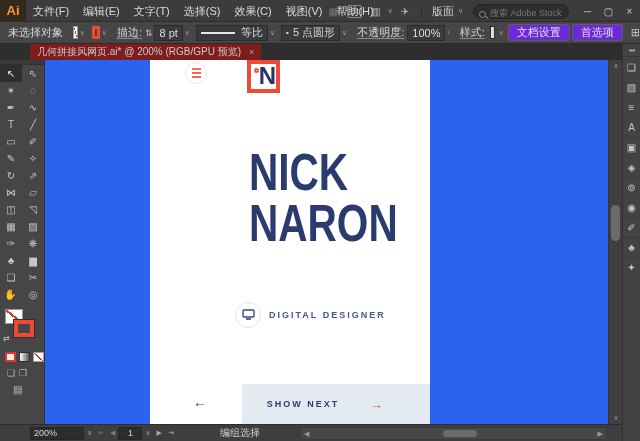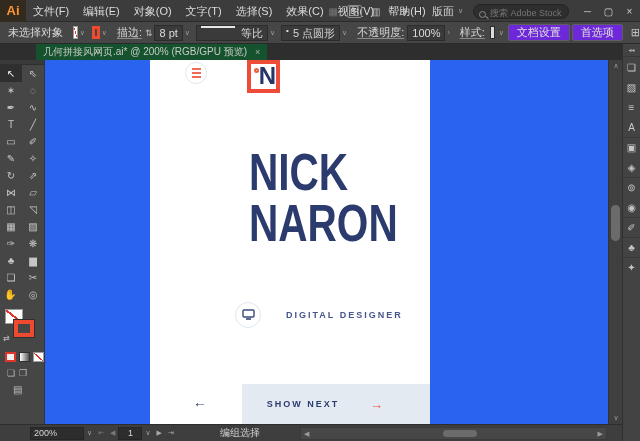--- a/index.html
+++ b/index.html
@@ -37,32 +37,32 @@
                 border-bottom:1px solid #2a2a2a; display:flex; align-items:center; font-size:11px; }
   .cb-status { margin:0 10px 0 8px; color:#dadada; white-space:nowrap; }
   .sw-fill { width:13px; height:13px; border:1px solid #9b9b9b;
              background:linear-gradient(to top right,#fff 44%,#e0352b 44%,#e0352b 56%,#fff 56%); }
   .sw-stroke { width:13px; height:13px; border:3px solid #ef4a30; background:#464646; margin-left:5px; }
   .cb-label { color:#d8d8d8; margin:0 3px 0 8px; white-space:nowrap; }
   .cb-label.u { text-decoration:underline; text-decoration-color:#8a8a8a; text-underline-offset:2px; }
   .stepper { font-size:9px; color:#bdbdbd; margin-right:2px; }
   .cb-box { display:flex; align-items:center; background:#3a3a3a; border:1px solid #2c2c2c;
             height:16px; padding:0 4px; color:#dcdcdc; white-space:nowrap; }
-  .cb-dd { display:flex; align-items:flex-start; background:#3a3a3a; border:1px solid #2c2c2c;
+  .cb-dd { display:flex; align-items:center; background:#3a3a3a; border:1px solid #2c2c2c;
            height:16px; padding:0 4px; margin-left:4px; white-space:nowrap; }
   .stroke-line { display:inline-block; width:34px; height:2px; background:#e6e6e6; margin-right:6px; }
   .bullet { color:#e6e6e6; font-size:8px; margin-right:4px; }
   .cb-btn { background:#6d28d9; border:1px solid #5f5f5f; border-radius:2px; color:#e0e0e0;
             height:17px; padding:0 8px; margin-left:2px; font-size:11px; display:flex; align-items:center; white-space:nowrap; }
   .style-swatch { width:13px; height:13px; background:#d8dde2; border:1px solid #2c2c2c; margin:0 2px; }
   .cb-ic { margin-left:8px; font-size:11px; color:#c2c2c2; }
 
   
   .tabbar { position:absolute; top:44px; left:0; width:622px; height:16px; background:#2e2e2e; }
-  .doc-tab { position:absolute; left:36px; top:0; height:16px; background:#14532d; display:flex;
+  .doc-tab { position:absolute; left:30px; top:0; height:16px; background:#7f1d1d; display:flex;
              align-items:center; padding:0 7px; color:#c9c9c9; font-size:10px; white-space:nowrap; }
   .doc-tab .x { margin-left:8px; font-size:9px; color:#a8a8a8; }
 
   
   .toolbar { position:absolute; left:0; top:60px; width:45px; height:364px; background:#464646;
              border-right:1px solid #333; }
   .tb-grip { height:5px; background:#3a3a3a; border-bottom:1px solid #2f2f2f; }
   .tools { display:grid; grid-template-columns:22px 22px; }
   .tool { height:17px; display:flex; align-items:center; justify-content:center; font-size:10px;
           color:#c6c6c6; }
@@ -88,21 +88,21 @@
                border-radius:50%; display:flex; flex-direction:column; align-items:center; justify-content:center; gap:2px; }
   .hamburger i { display:block; width:9px; height:2px; background:#ef6a57; }
   .site-logo { position:absolute; left:97px; top:0; width:33px; height:33px; border:4px solid #ee4b39; background:#fff; }
   .site-logo .deg { position:absolute; left:3px; top:4px; width:5px; height:5px; border:2px solid #ee5a3c; border-radius:50%; }
   .site-logo .ltr { position:absolute; right:0; top:-3px; font-size:24px; font-weight:bold; color:#28346a; line-height:30px; }
   .hero { position:absolute; left:99px; top:87px; font-size:52px; font-weight:bold; color:#2b3b6e;
           line-height:51px; transform:scaleX(0.78); transform-origin:left top; letter-spacing:0; white-space:nowrap; }
   .subtitle { position:absolute; left:85px; top:242px; display:flex; align-items:center; }
   .sub-ic { width:26px; height:26px; border:1px solid #dfe7f0; border-radius:50%;
             display:flex; align-items:center; justify-content:center; }
-  .sub-txt { margin-left:25px; font-size:9px; font-weight:bold; letter-spacing:2px; color:#47568a; white-space:nowrap; }
+  .sub-txt { margin-left:8px; font-size:9px; font-weight:bold; letter-spacing:2px; color:#47568a; white-space:nowrap; }
   .prev-arrow { position:absolute; left:43px; top:334px; font-size:14px; font-weight:bold; color:#2b3b6e; }
   .cta { position:absolute; left:92px; top:324px; width:188px; height:40px; background:#e3eaf2; }
   .cta-label { position:absolute; left:0; top:0; width:122px; height:40px; display:flex; align-items:center;
                justify-content:center; font-size:9px; font-weight:bold; letter-spacing:2px; color:#2b3b6e; }
   .cta-arrow { position:absolute; left:128px; top:0; height:40px; display:flex; align-items:center;
                font-size:13px; font-weight:bold; color:#f04c38; }
 
   
   .vscroll { position:absolute; left:608px; top:60px; width:14px; height:364px; background:#3f3f3f;
              border-left:1px solid #343434; }
@@ -137,21 +137,20 @@
 </style>
 </head>
 <body>
 
 <div id="app">
 
   <div class="menubar">
     <div class="ai-badge">Ai</div>
     <span class="menu-item">文件(F)</span>
     <span class="menu-item">编辑(E)</span>
-    <span class="menu-item">对象(O)</span>
     <span class="menu-item">文字(T)</span>
     <span class="menu-item">选择(S)</span>
     <span class="menu-item">效果(C)</span>
     <span class="menu-item">视图(V)</span>
     <span class="menu-item">帮助(H)</span>
     <div class="mb-right">
       <span class="mb-ic dis">▦</span>
       <span class="st-badge">St</span>
       <span class="mb-ic">▥</span>
       <span class="chev">∨</span>

